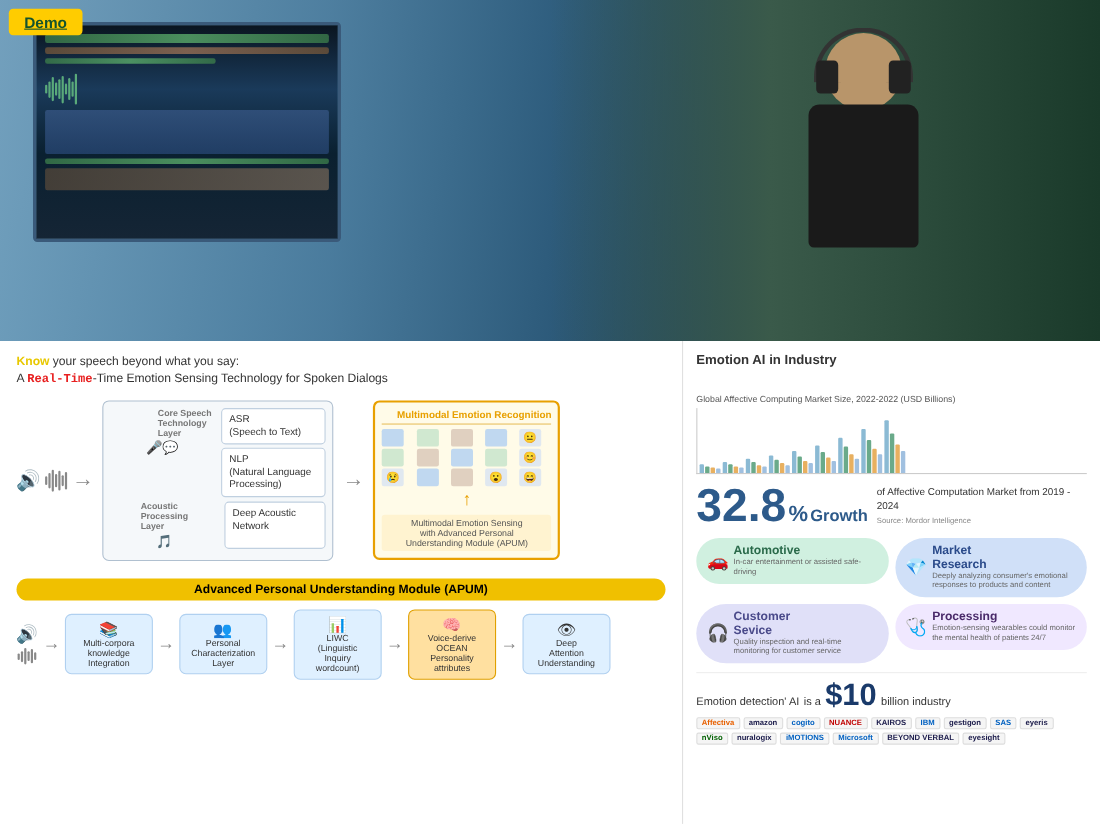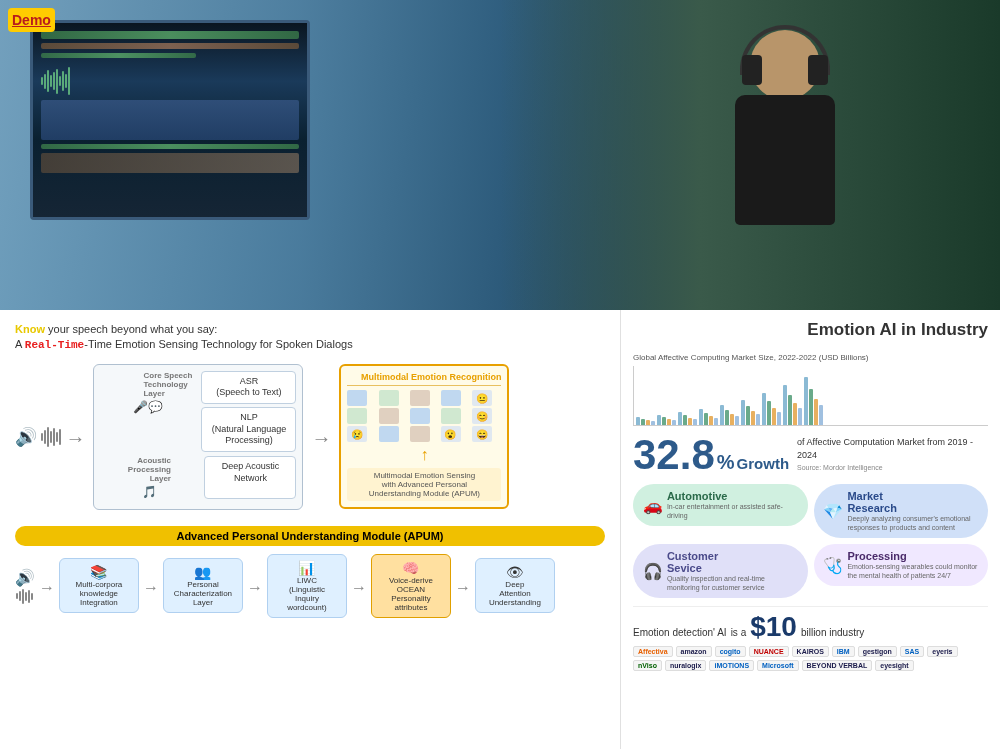--- a/index.html
+++ b/index.html
@@ -67,24 +67,24 @@
     .waveform-line {
       width: 2px;
       background: #5aaa7a;
       border-radius: 1px;
     }
     .demo-badge {
       position: absolute;
       top: 8px;
       left: 8px;
       background: #ffcc00;
-      color: #b91c1c;
+      color: #14532d;
       font-weight: bold;
       font-size: 14px;
-      padding: 4px 4px;
+      padding: 4px 14px;
       border-radius: 4px;
       z-index: 10;
       text-decoration: underline;
     }
 
     
     .main-content {
       display: flex;
       width: 100%;
       height: 439px;
@@ -157,21 +157,20 @@
       display: flex;
       gap: 6px;
       margin-bottom: 4px;
     }
     .proc-cell {
       border: 1px solid #c0d0e0;
       border-radius: 4px;
       padding: 4px 6px;
       font-size: 9px;
       color: #333;
-      text-align: center;
       flex: 1;
       background: #fff;
       line-height: 1.3;
     }
 
     .emotion-box {
       border: 2px solid #e8a000;
       border-radius: 6px;
       padding: 6px;
       background: #fffbe8;
@@ -275,25 +274,25 @@
     }
 
     
     .right-panel {
       flex: 1;
       padding: 10px 12px;
       border-left: 1px solid #e0e0e0;
     }
 
     .emotion-ai-title {
-      font-size: 17px;
-      font-weight: bold;
-      color: #333;
-      text-align: right;
-      margin-bottom: 13px;
+      font-size: 12px;
+      font-weight: bold;
+      color: #333;
+      text-align: left;
+      margin-bottom: 24px;
     }
 
     .chart-area {
       margin-bottom: 8px;
     }
     .chart-title {
       font-size: 8px;
       color: #555;
       margin-bottom: 4px;
     }
@@ -521,21 +520,21 @@
               <span style="font-size:8px;color:#777;font-weight:bold;margin-left:40px;">Core Speech<br>Technology<br>Layer</span>
               <span style="font-size:12px;margin-top:2px;">🎤💬</span>
             </div>
             <div style="display:flex;flex-direction:column;gap:3px;width:50%;">
               <div class="proc-cell">ASR<br>(Speech to Text)</div>
               <div class="proc-cell">NLP<br>(Natural Language<br>Processing)</div>
             </div>
           </div>
           <div class="processing-row">
             <div style="display:flex;flex-direction:column;align-items:center;width:50%;">
-              <span style="font-size:8px;color:#777;font-weight:bold;text-align:right;">Acoustic<br>Processing<br>Layer</span>
+              <span style="font-size:8px;color:#777;font-weight:bold;">Acoustic<br>Processing<br>Layer</span>
               <span style="font-size:12px;margin-top:2px;">🎵</span>
             </div>
             <div class="proc-cell" style="width:50%;">Deep Acoustic<br>Network</div>
           </div>
         </div>
 
         <span class="arrow-right">→</span>
 
         <div class="emotion-box">
           <div class="emotion-title">Multimodal Emotion Recognition</div>

